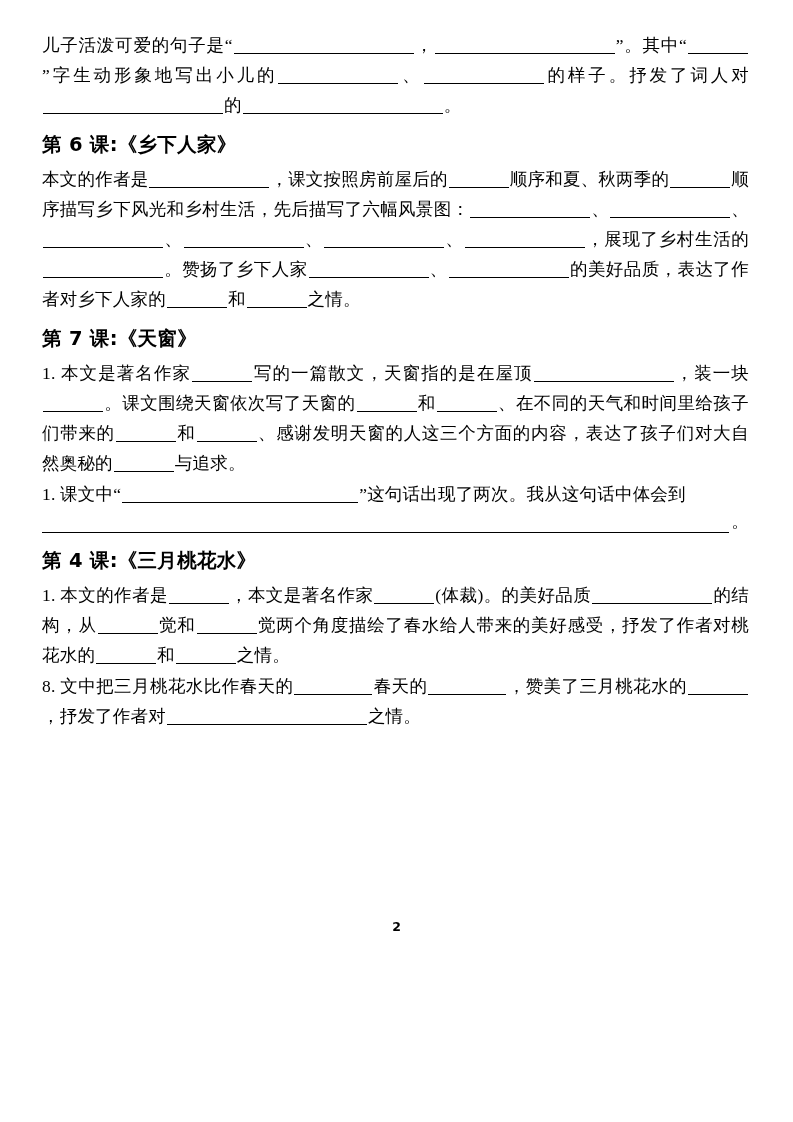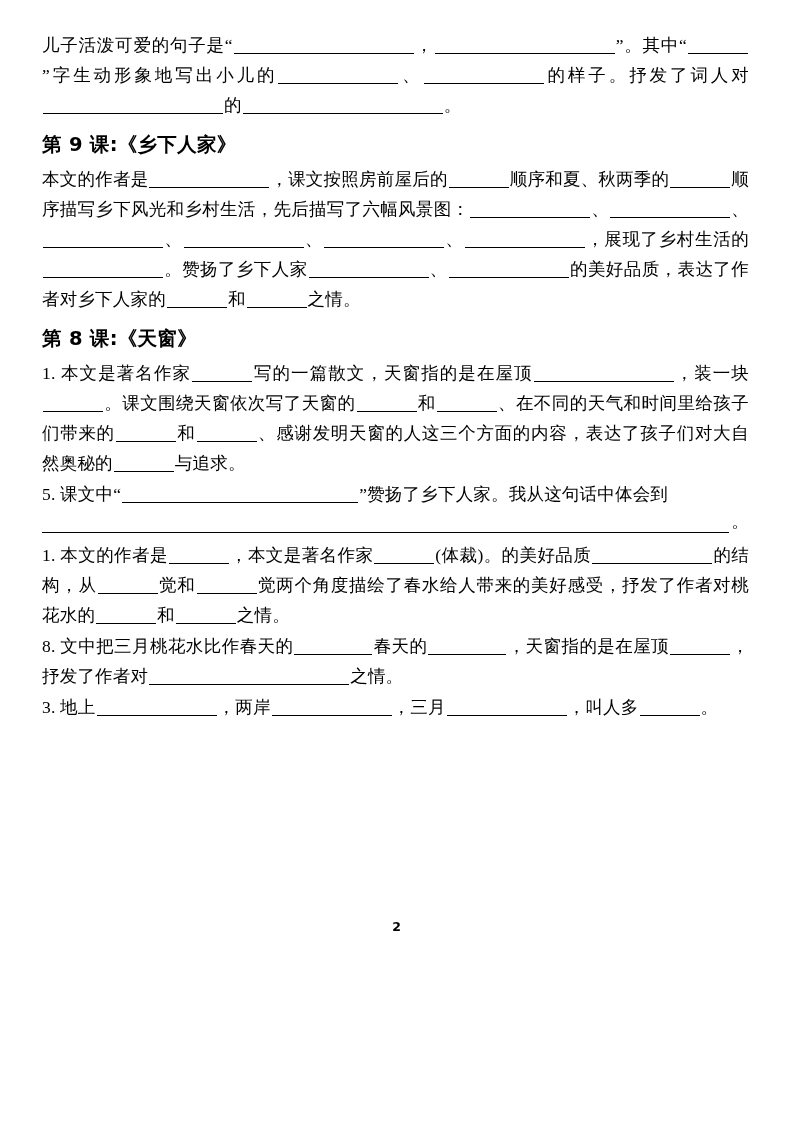--- a/index.html
+++ b/index.html
@@ -92,53 +92,51 @@
 </head>
 <body>
 
 <div class="page">
 
   <p class="body-text para">
     <span>儿子活泼可爱的句子是“</span><span class="bl w8"></span><span>，</span><span class="bl w8"></span><span>”。其中“</span><span class="bl w2"></span><span>”</span><span>字生动形象地写出小儿的</span><span class="bl w5"></span><span>、</span><span class="bl w5"></span><span>的样子。抒发了词人对</span><span class="bl w8"></span><span>的</span><span class="bl w9"></span><span>。</span>
   </p>
 
   <div class="sec-block">
-    <h2 class="heading">第 9 课:《乡下人家》</h2>
+    <h2 class="heading">第 6 课:《乡下人家》</h2>
     <p class="body-text para">
       <span>本文的作者是</span><span class="bl w5"></span><span>，课文按照房前屋后的</span><span class="bl w2"></span><span>顺序和夏、秋两季的</span><span class="bl w2"></span><span>顺序描写乡下风光和乡村生活，先后描写了六幅风景图：</span><span class="bl w5"></span><span>、</span><span class="bl w5"></span><span>、</span><span class="bl w5"></span><span>、</span><span class="bl w5"></span><span>、</span><span class="bl w5"></span><span>、</span><span class="bl w5"></span><span>，展现了乡村生活的</span><span class="bl w5"></span><span>。赞扬了乡下人家</span><span class="bl w5"></span><span>、</span><span class="bl w5"></span><span>的美好品质，表达了作者对乡下人家的</span><span class="bl w2"></span><span>和</span><span class="bl w2"></span><span>之情。</span>
     </p>
   </div>
 
   <div class="sec-block">
-    <h2 class="heading">第 8 课:《天窗》</h2>
+    <h2 class="heading">第 7 课:《天窗》</h2>
 
     <p class="body-text para">
       <span>1. 本文是著名作家</span><span class="bl w2"></span><span>写的一篇散文，天窗指的是在屋顶</span><span class="bl w6"></span><span>，装一块</span><span class="bl w2"></span><span>。课文围绕天窗依次写了天窗的</span><span class="bl w2"></span><span>和</span><span class="bl w2"></span><span>、在不同的天气和时间里给孩子们带来的</span><span class="bl w2"></span><span>和</span><span class="bl w2"></span><span>、感谢发明天窗的人这三个方面的内容，表达了孩子们对大自然奥秘的</span><span class="bl w2"></span><span>与追求。</span>
     </p>
 
 
     <p class="body-text para">
-      <span>5. 课文中“</span><span class="bl w10"></span><span>”赞扬了乡下人家。我从这句话中体会到</span>
+      <span>1. 课文中“</span><span class="bl w10"></span><span>”这句话出现了两次。我从这句话中体会到</span>
     </p>
     <div class="fullrow">
       <span class="full"></span>
       <span class="endmark body-text">。</span>
     </div>
 
   </div>
 
   <div class="sec-block">
+    <h2 class="heading">第 4 课:《三月桃花水》</h2>
 
     <p class="body-text para">
       <span>1. 本文的作者是</span><span class="bl w2"></span><span>，本文是著名作家</span><span class="bl w2"></span><span>(体裁)。的美好品质</span><span class="bl w5"></span><span>的结构，从</span><span class="bl w2"></span><span>觉和</span><span class="bl w2"></span><span>觉两个角度描绘了春水给人带来的美好感受，抒发了作者对桃花水的</span><span class="bl w2"></span><span>和</span><span class="bl w2"></span><span>之情。</span>
     </p>
 
     <p class="body-text para">
-      <span>8. 文中把三月桃花水比作春天的</span><span class="bl w3"></span><span>春天的</span><span class="bl w3"></span><span>，天窗指的是在屋顶</span><span class="bl w2"></span><span>，抒发了作者对</span><span class="bl w9"></span><span>之情。</span>
+      <span>8. 文中把三月桃花水比作春天的</span><span class="bl w3"></span><span>春天的</span><span class="bl w3"></span><span>，赞美了三月桃花水的</span><span class="bl w2"></span><span>，抒发了作者对</span><span class="bl w9"></span><span>之情。</span>
     </p>
 
-    <p class="body-text para">
-      <span>3. 地上</span><span class="bl w5"></span><span>，两岸</span><span class="bl w5"></span><span>，三月</span><span class="bl w5"></span><span>，叫人多</span><span class="bl w2"></span><span>。</span>
-    </p>
   </div>
 
   <div class="page-number">2</div>
 </div>
 
 </body></html>

